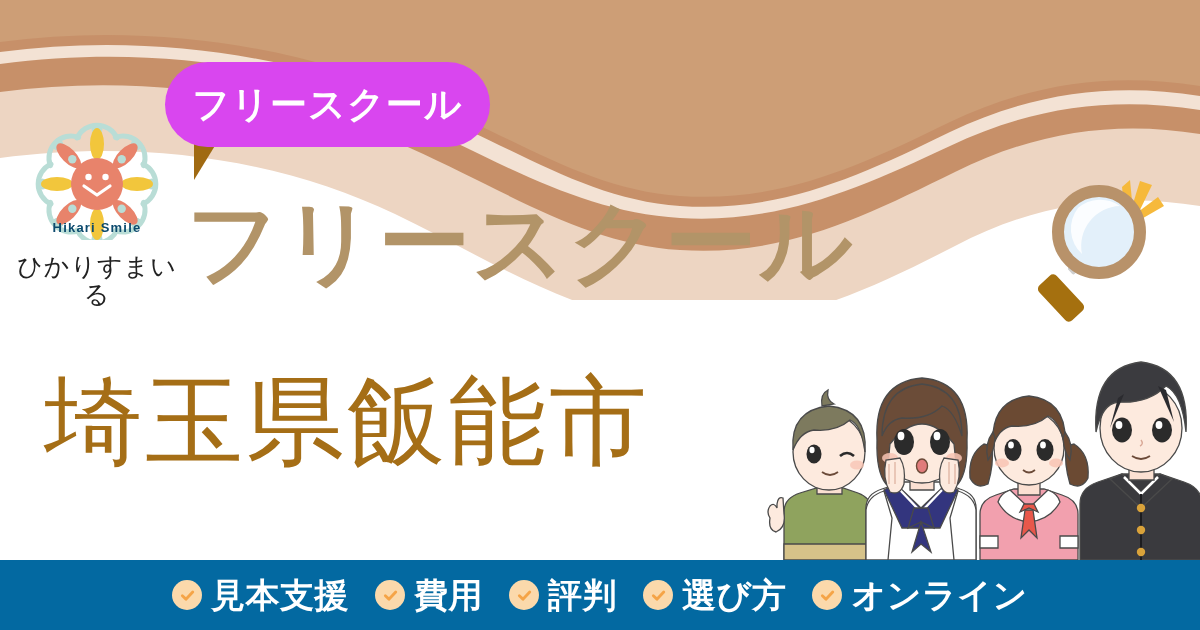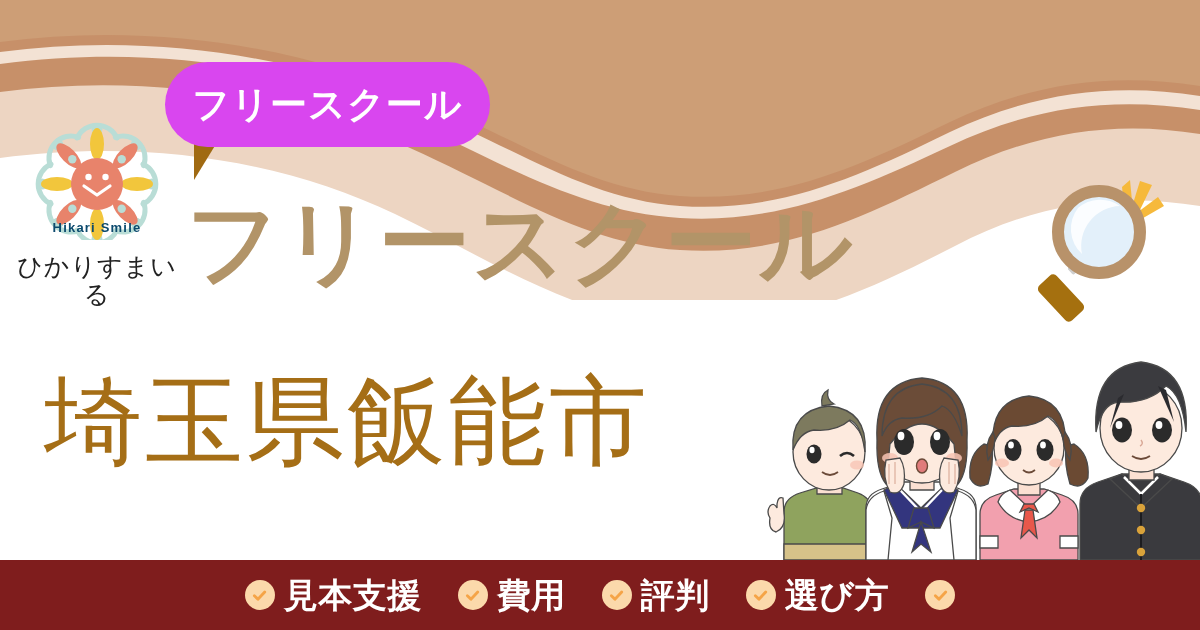--- a/index.html
+++ b/index.html
@@ -101,25 +101,25 @@
     position: absolute;
     left: 762px; top: 332px;
     width: 438px; height: 228px;
   }
 
   
   #tagbar {
     position: absolute;
     left: 0; bottom: 0;
     width: 1200px; height: 70px;
-    background: #7f1d1d;
+    background: #0369a1;
     display: flex;
     align-items: center;
     justify-content: center;
-    gap: 36px;
+    gap: 26px;
   }
   .tag {
     display: flex; align-items: center; gap: 9px;
     white-space: nowrap;
   }
   .tag-check {
     width: 30px; height: 30px; flex: 0 0 30px;
     border-radius: 50%;
     background: #fbd9ab;
     display: flex; align-items: center; justify-content: center;
@@ -422,17 +422,18 @@
       </span>
       <span class="tag-label">選び方</span>
     </div>
 
     <div class="tag">
       <span class="tag-check">
         <svg viewBox="0 0 24 24" width="19" height="19">
           <path d="M5.5 12.4 L10 16.6 L18.6 7.6" fill="none" stroke="#f5a447" stroke-width="3.6" stroke-linecap="round" stroke-linejoin="round"></path>
         </svg>
       </span>
+      <span class="tag-label">オンライン</span>
     </div>
 
   </div>
 
 </div>
 
 </body></html>

